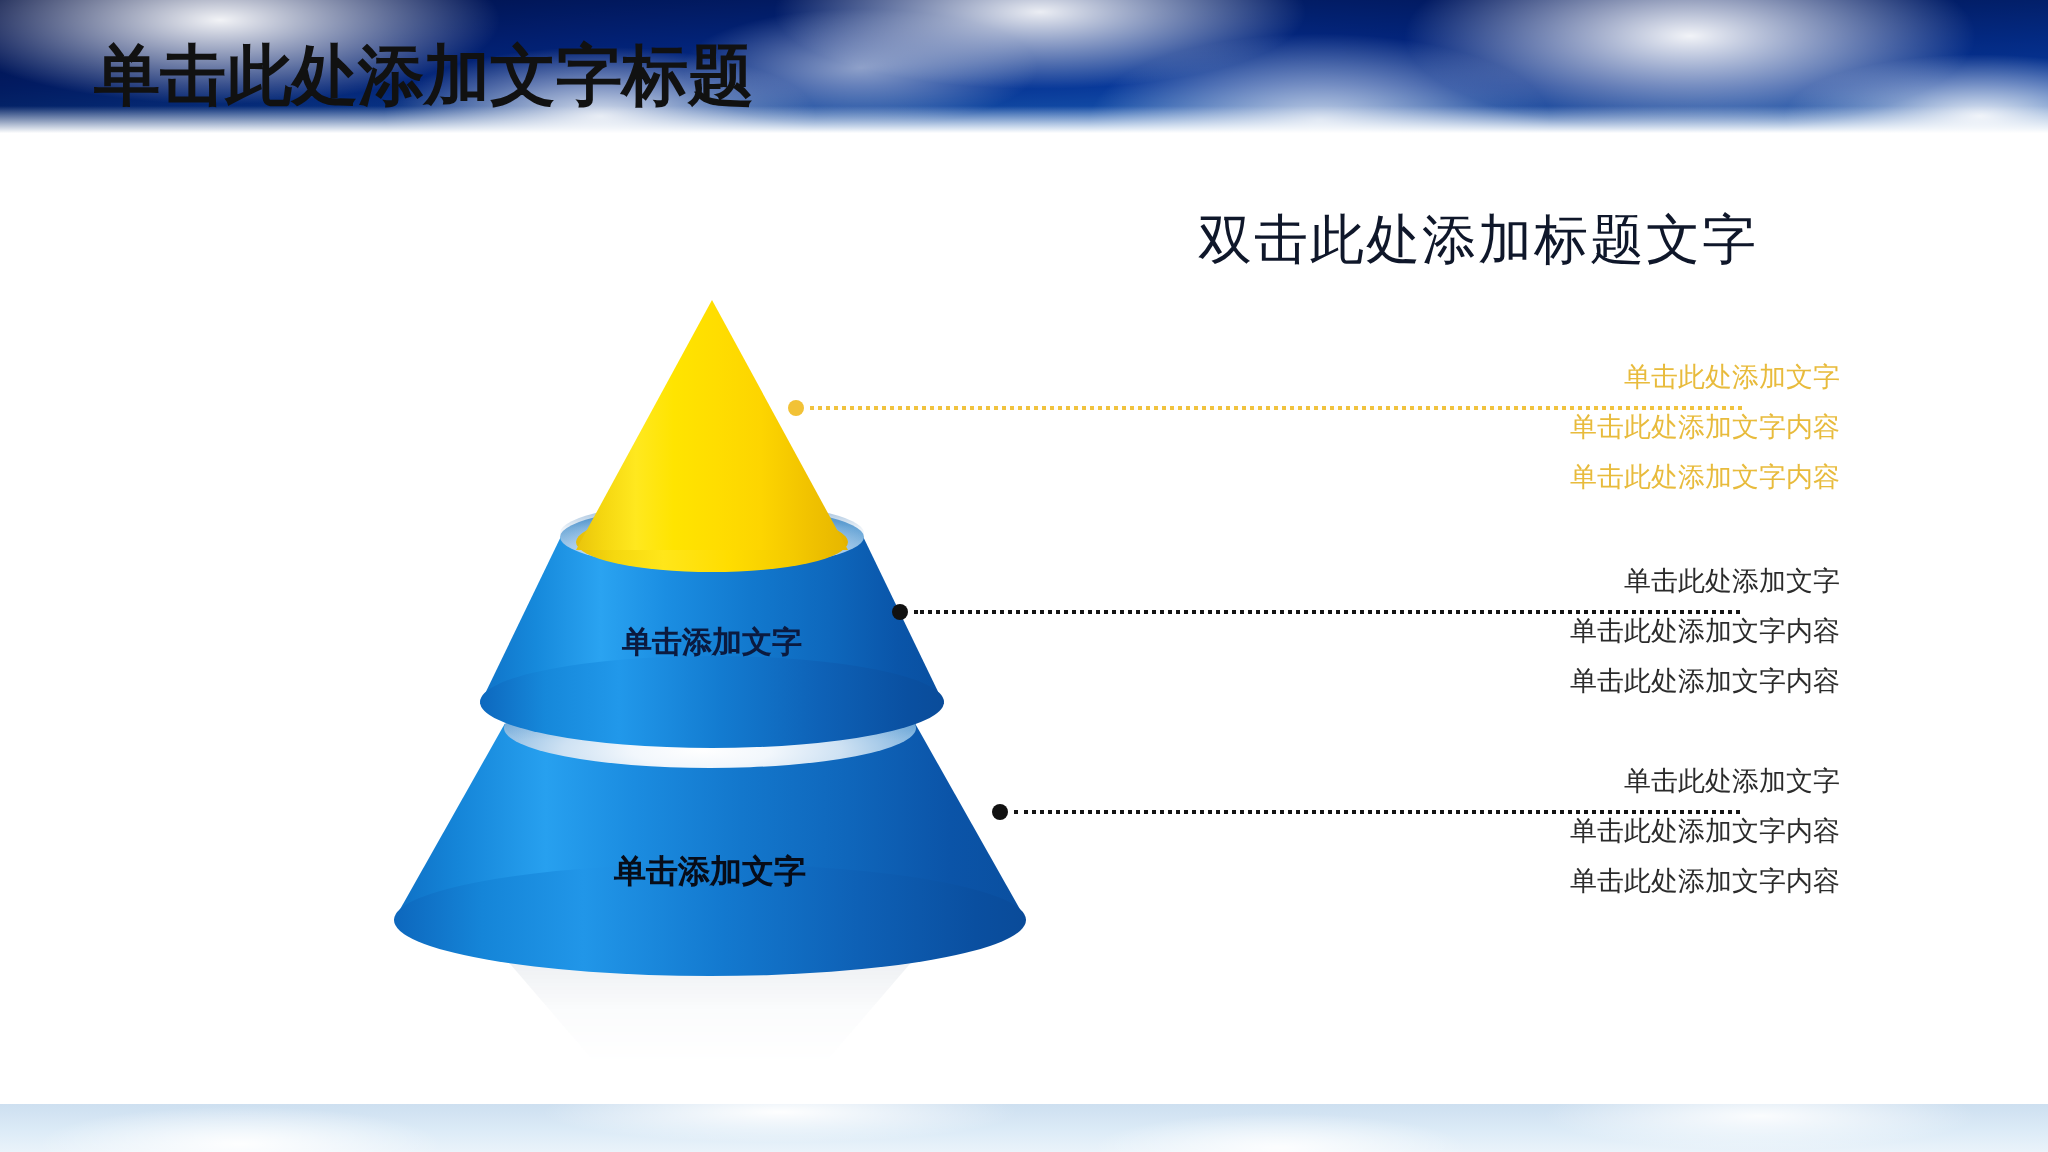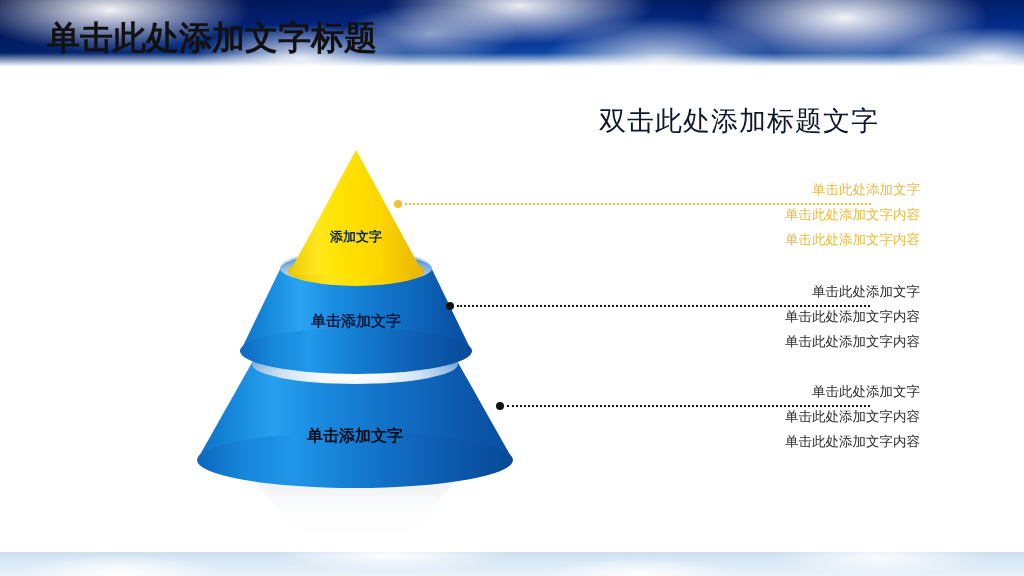--- a/index.html
+++ b/index.html
@@ -334,21 +334,20 @@
     <div class="tier2-body"></div>
     <div class="tier2-bottom-cap"></div>
     <div class="tier2-top-cap"></div>
     <div class="tier2-top-shadow"></div>
 
     <div class="tier1-cap"></div>
     <div class="tier1-body"></div>
 
     <div class="tier-label label-tier3">单击添加文字</div>
     <div class="tier-label label-tier2">单击添加文字</div>
-    <div class="tier-label label-tier1">添加文字</div>
   </div>
 
   <div class="callout cg1 callout-yellow">
     <div class="connector">
       <span class="dot"></span>
       <span class="dash"></span>
 
     </div>
     <div class="callout-lines">
       <div class="line">单击此处添加文字</div>

